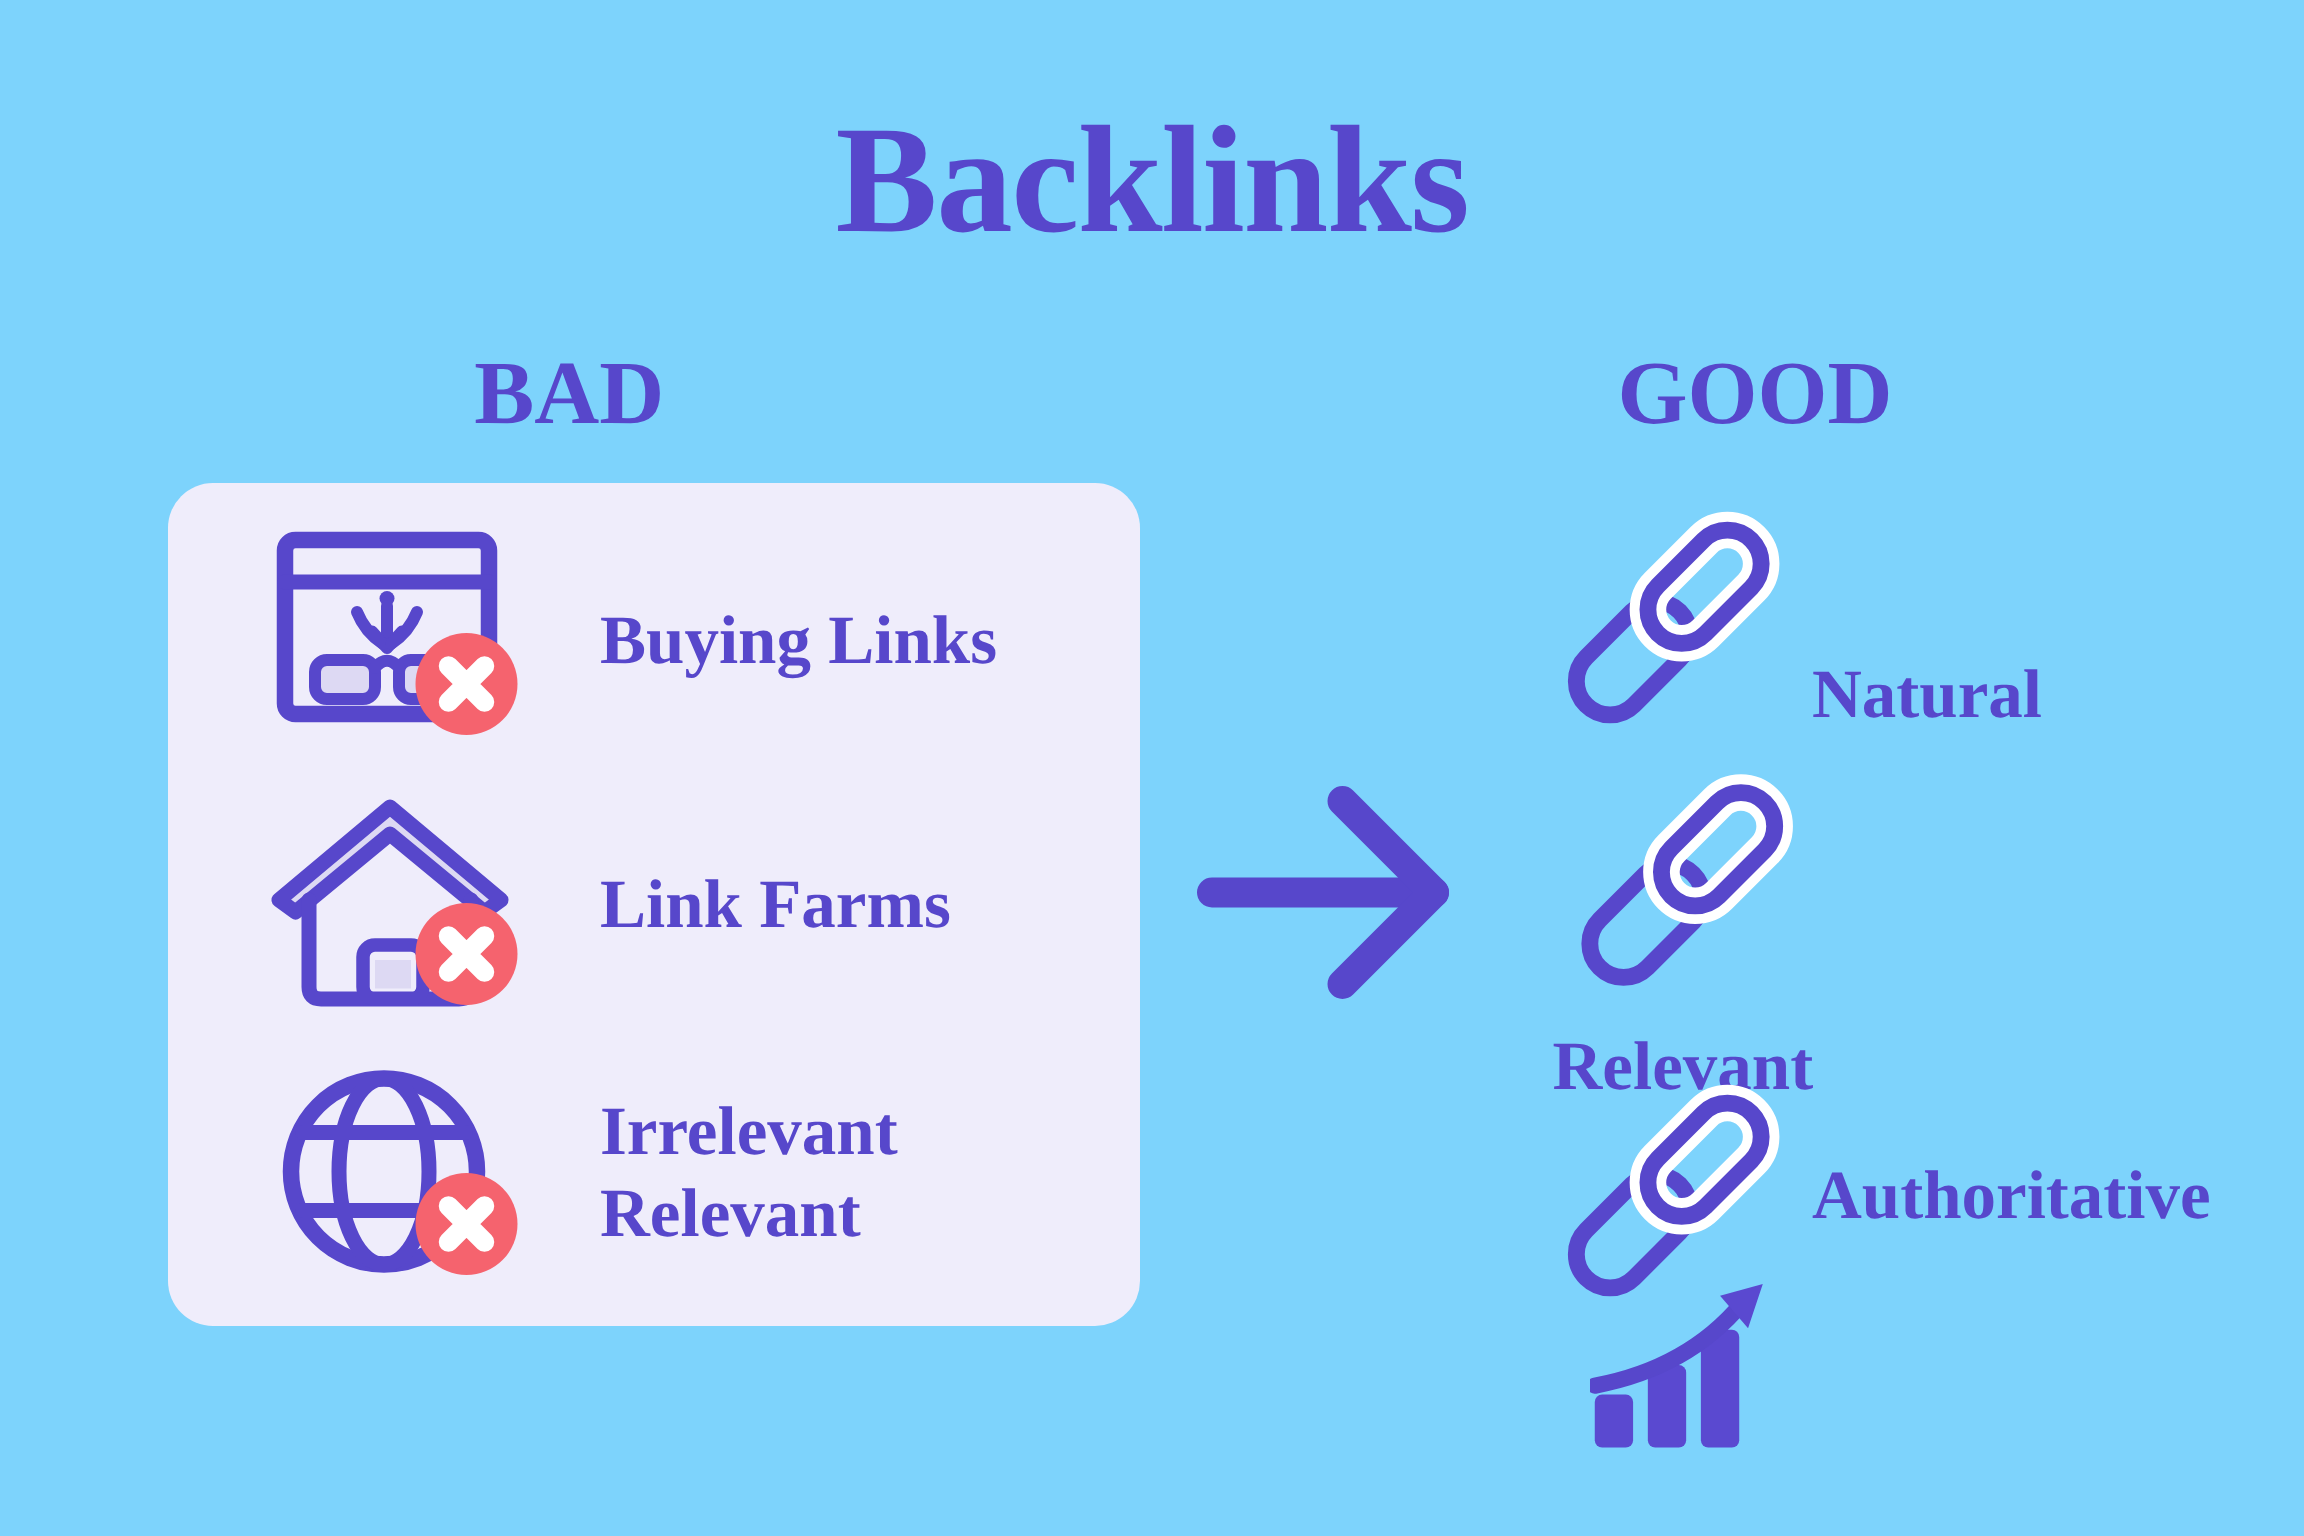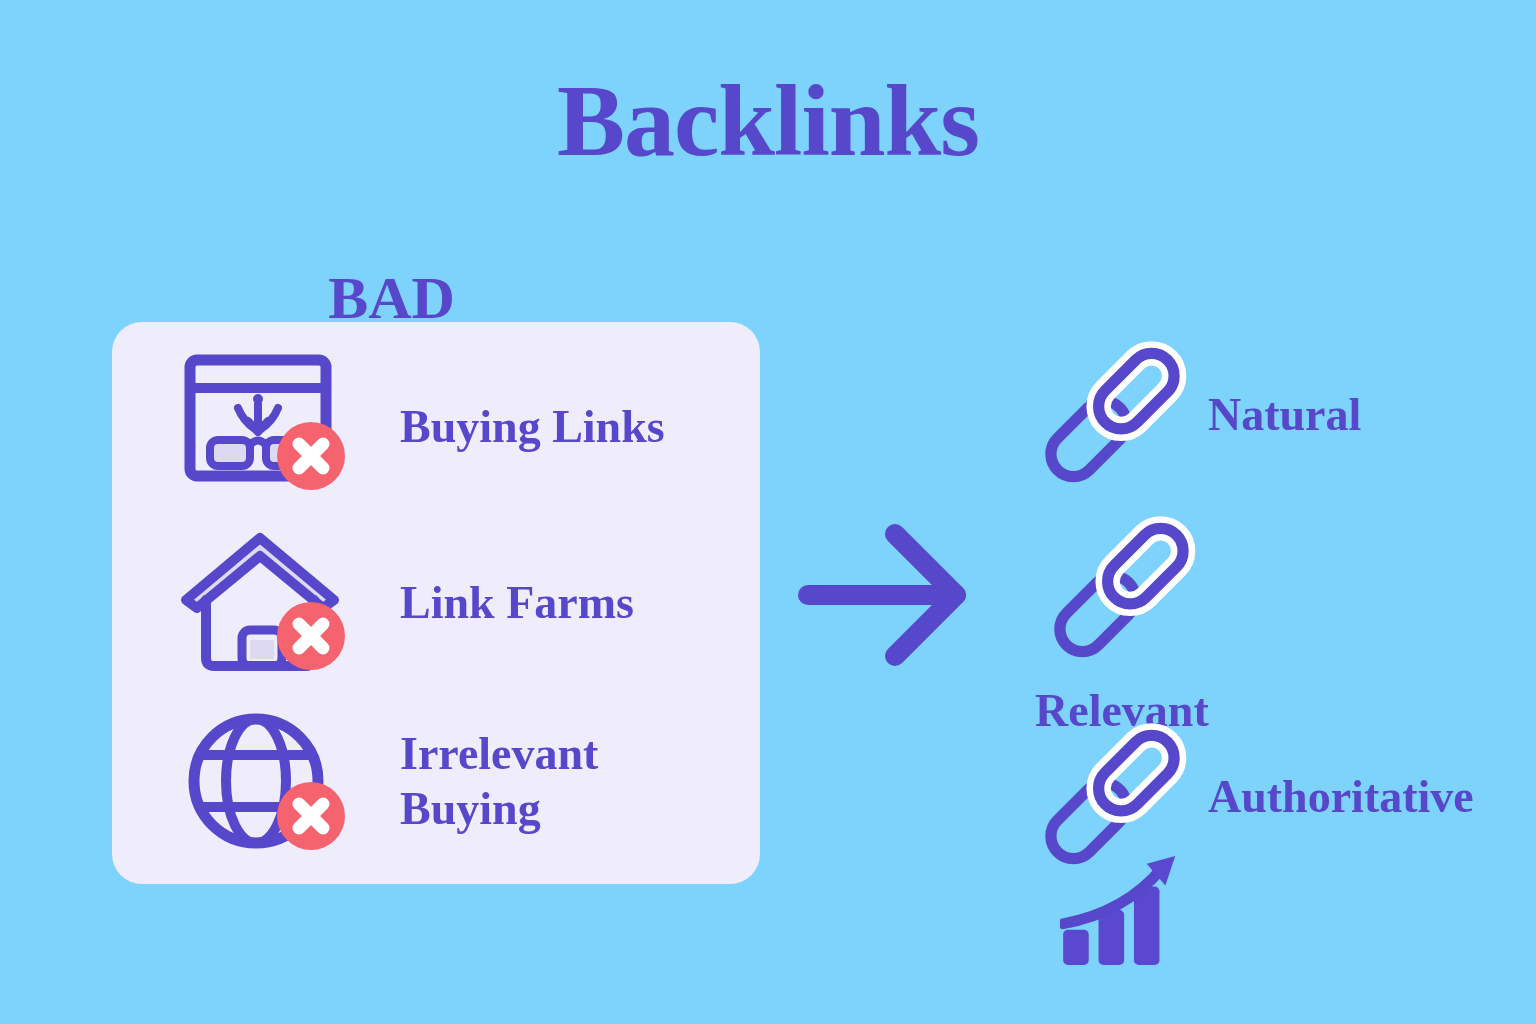--- a/index.html
+++ b/index.html
@@ -24,38 +24,38 @@
     text-align:center;
     font-size:102px;font-weight:800;letter-spacing:-1px;
     color:var(--purple);
   }
   .col-heading{
     position:absolute;top:228px;
     text-align:center;
     font-size:60px;font-weight:800;
     color:var(--purple);
   }
-  .bad-heading{left:124px;width:535px;margin-top:36px;}
+  .bad-heading{left:112px;width:535px;}
   .good-heading{left:1000px;width:340px;}
   .bad-panel{
     position:absolute;left:112px;top:322px;
     width:648px;height:562px;
     background:var(--panel_bg);
     border-radius:30px;
   }
   .row{
     position:absolute;
     display:flex;align-items:center;
   }
   .bad-row{left:180px;gap:50px;}
   .bad-row-1{top:352px;}
   .bad-row-2{top:528px;}
   .bad-row-3{top:706px;}
   .good-row{left:1035px;gap:18px;}
-  .good-row-1{top:340px;}
+  .good-row-1{top:340px;align-items:flex-end;}
   .good-row-2{top:515px;flex-direction:column;}
   .good-row-3{top:722px;}
   .good-row-4{top:855px;}
   .item-label{
     color:var(--purple);
     font-size:46px;font-weight:700;
     line-height:1.2;
     white-space:pre-line;
     max-width:330px;
   }
@@ -72,20 +72,21 @@
   .halo{fill:none;stroke:#fff;stroke-width:26;stroke-linejoin:round;}
 </style>
 </head>
 <body>
 
 <div class="canvas">
 
   <h1 class="title">Backlinks</h1>
 
   <div class="col-heading bad-heading">BAD</div>
+  <div class="col-heading good-heading">GOOD</div>
 
   <div class="bad-panel"></div>
 
   <div class="row bad-row bad-row-1">
     <svg width="170" height="150" viewBox="0 0 170 150">
       <rect class="st w11" x="10" y="8" width="136" height="116" rx="7"></rect>
       <line class="st w10" x1="10" y1="36" x2="146" y2="36"></line>
       <circle cx="78" cy="47" r="5" fill="var(--purple)"></circle>
       <path class="st w8" d="M78 52 V78"></path>
       <path class="st w8" d="M68 69 L78 80 L88 69"></path>
@@ -121,21 +122,21 @@
       <circle class="st w11" cx="76" cy="75" r="62"></circle>
       <ellipse class="st w10" cx="76" cy="75" rx="30" ry="62"></ellipse>
       <line class="st w10" x1="22" y1="49" x2="130" y2="49"></line>
       <line class="st w10" x1="22" y1="101" x2="130" y2="101"></line>
       <g>
         <circle class="badge-c" cx="131" cy="110" r="34"></circle>
         <path class="badge-x" d="M119 98 L143 122 M143 98 L119 122"></path>
       </g>
     </svg>
     <div class="item-label">Irrelevant
-Buying</div>
+Relevant</div>
   </div>
 
   <div class="arrow-wrap">
     <svg width="175" height="145" viewBox="0 0 175 145">
       <path class="st w20" d="M10 73 H158"></path>
       <path class="st w20" d="M97 12 L158 73 L97 134"></path>
     </svg>
   </div>
 
   <div class="row good-row good-row-1">

